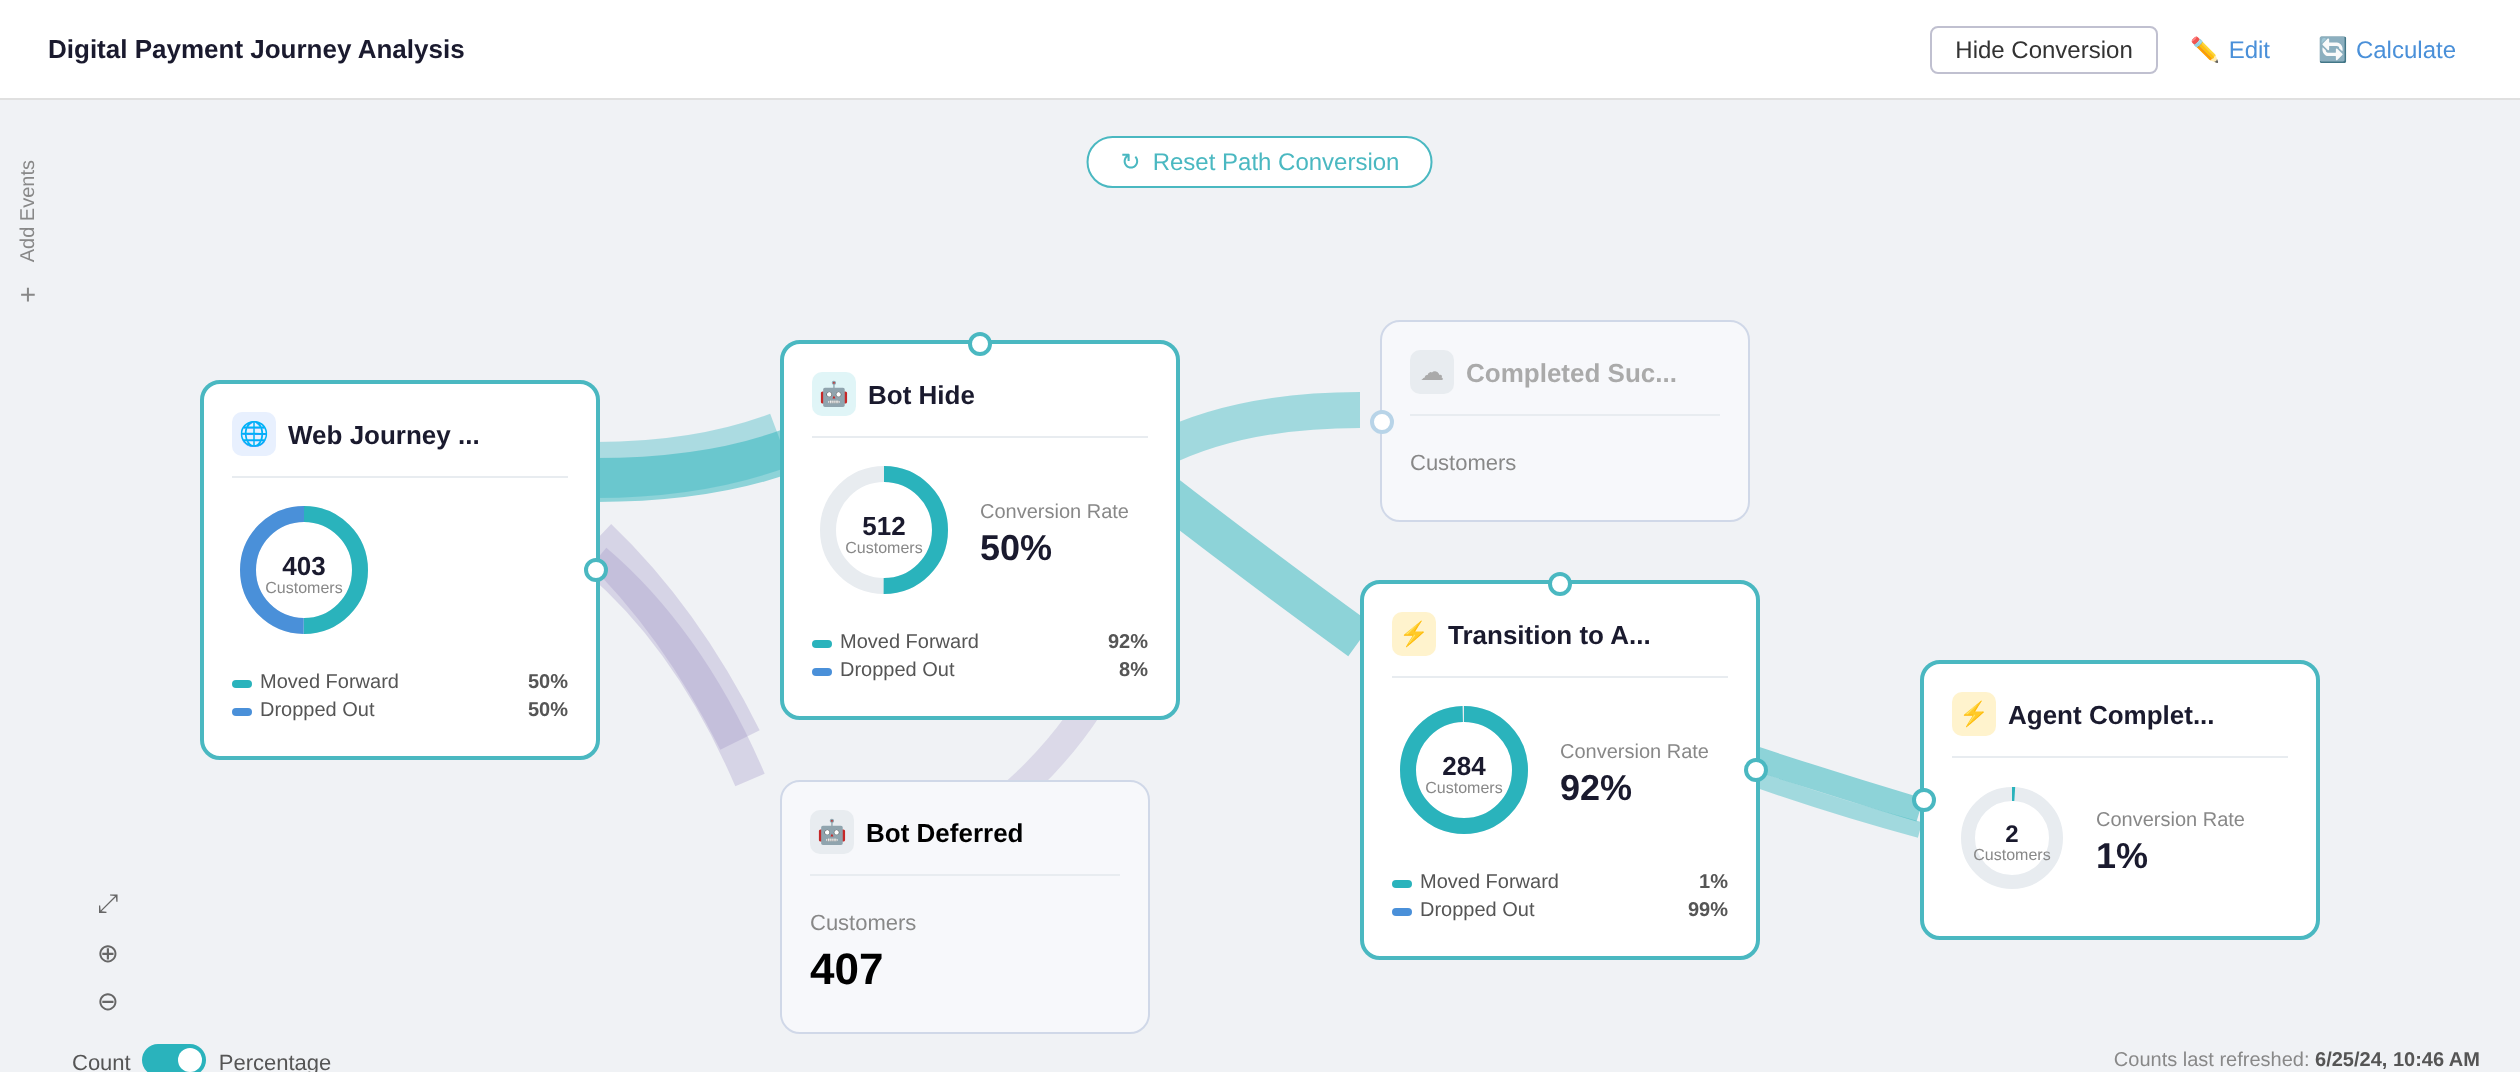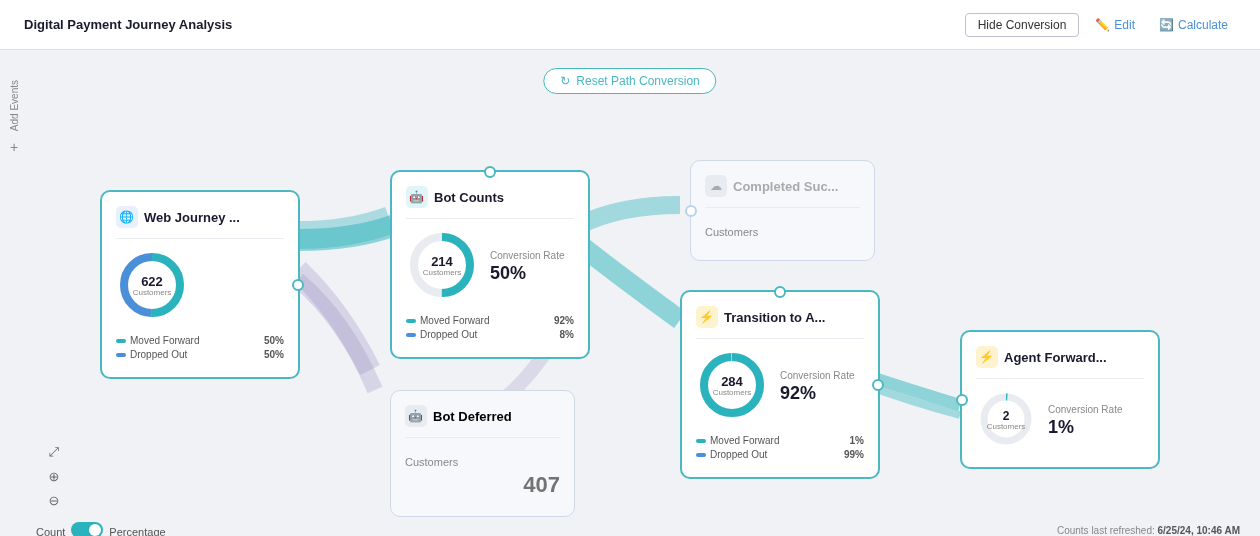--- a/index.html
+++ b/index.html
@@ -398,21 +398,21 @@
     </div>
     <div class="node-divider"></div>
     <div class="node-content">
       <div class="donut-wrapper">
         <svg width="72" height="72">
           <circle cx="36" cy="36" r="28" fill="none" stroke="#e8ecf0" stroke-width="8"></circle>
           <circle cx="36" cy="36" r="28" fill="none" stroke="#2ab3bc" stroke-width="8" stroke-dasharray="88 88" stroke-dashoffset="0" transform="rotate(-90 36 36)"></circle>
           <circle cx="36" cy="36" r="28" fill="none" stroke="#4a90d9" stroke-width="8" stroke-dasharray="88 88" stroke-dashoffset="-88" transform="rotate(-90 36 36)"></circle>
         </svg>
         <div class="donut-label">
-          <div class="donut-count">622</div>
+          <div class="donut-count">403</div>
           <div class="donut-text">Customers</div>
         </div>
       </div>
     </div>
     <div class="node-metrics">
       <div class="metric-row">
         <span class="metric-left">
           <span class="metric-dot dot-teal"></span>
           <span>Moved Forward</span>
         </span>
@@ -426,31 +426,31 @@
         <span class="metric-value">50%</span>
       </div>
     </div>
 
     <div class="conn-dot" style="right: -6px; top: 50%; transform: translateY(-50%);"></div>
   </div>
 
   <div class="node-card highlighted" style="left: 390px; top: 120px; width: 200px;">
     <div class="node-header">
       <div class="node-icon icon-teal">🤖</div>
-      <span class="node-title">Bot Counts</span>
+      <span class="node-title">Bot Hide</span>
     </div>
     <div class="node-divider"></div>
     <div class="node-content">
       <div class="donut-wrapper">
         <svg width="72" height="72">
           <circle cx="36" cy="36" r="28" fill="none" stroke="#e8ecf0" stroke-width="8"></circle>
           <circle cx="36" cy="36" r="28" fill="none" stroke="#2ab3bc" stroke-width="8" stroke-dasharray="88 88" stroke-dashoffset="0" transform="rotate(-90 36 36)"></circle>
         </svg>
         <div class="donut-label">
-          <div class="donut-count">214</div>
+          <div class="donut-count">512</div>
           <div class="donut-text">Customers</div>
         </div>
       </div>
       <div class="conversion-info">
         <span class="conv-label">Conversion Rate</span>
         <span class="conv-value">50%</span>
       </div>
     </div>
     <div class="node-metrics">
       <div class="metric-row">
@@ -486,21 +486,21 @@
   </div>
 
   <div class="node-card faded" style="left: 390px; top: 340px; width: 185px;">
     <div class="node-header">
       <div class="node-icon" style="background:#e8ecf0; color:#aaa;">🤖</div>
       <span class="node-title" style="color:#000000;">Bot Deferred</span>
     </div>
     <div class="node-divider"></div>
     <div style="padding: 8px 0 4px;">
       <div class="customers-label">Customers</div>
-      <div class="customers-count" style="color:#737373;text-align:right;">407</div>
+      <div class="customers-count" style="color:#000000;">407</div>
     </div>
   </div>
 
   <div class="node-card highlighted" style="left: 680px; top: 240px; width: 200px;">
     <div class="node-header">
       <div class="node-icon icon-yellow">⚡</div>
       <span class="node-title">Transition to A...</span>
     </div>
     <div class="node-divider"></div>
     <div class="node-content">
@@ -537,21 +537,21 @@
     </div>
 
     <div class="conn-dot" style="top: -6px; left: 50%; transform: translateX(-50%);"></div>
 
     <div class="conn-dot" style="right: -6px; top: 50%; transform: translateY(-50%);"></div>
   </div>
 
   <div class="node-card highlighted" style="left: 960px; top: 280px; width: 200px;">
     <div class="node-header">
       <div class="node-icon icon-yellow">⚡</div>
-      <span class="node-title">Agent Forward...</span>
+      <span class="node-title">Agent Complet...</span>
     </div>
     <div class="node-divider"></div>
     <div class="node-content">
       <div class="donut-wrapper">
         <svg width="60" height="60">
           <circle cx="30" cy="30" r="22" fill="none" stroke="#e8ecf0" stroke-width="7"></circle>
           <circle cx="30" cy="30" r="22" fill="none" stroke="#2ab3bc" stroke-width="7" stroke-dasharray="1.4 137" stroke-dashoffset="0" transform="rotate(-90 30 30)"></circle>
         </svg>
         <div class="donut-label">
           <div class="donut-count" style="font-size:12px;">2</div>

